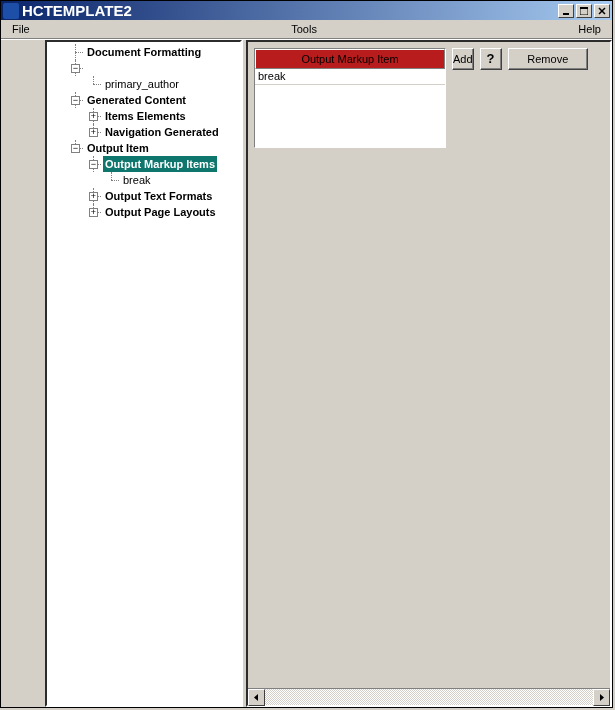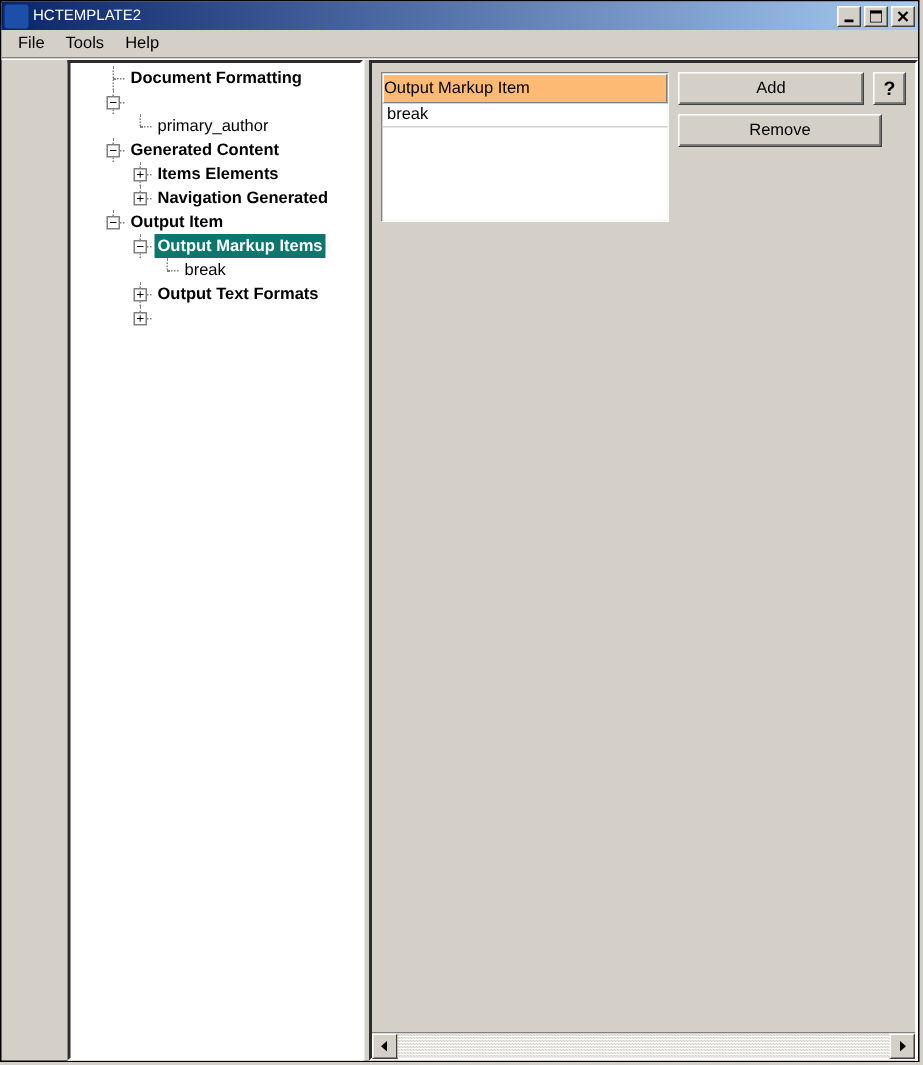--- a/index.html
+++ b/index.html
@@ -21,22 +21,22 @@
     flex-direction: column;
   }
   
   .titlebar {
     height: 19px;
     background: linear-gradient(to right, #0a246a, #a6caf0);
     color: #fff;
     display: flex;
     align-items: center;
     padding: 0 2px;
-    font-weight: normal;
-    font-size: 10px;
+    font-weight: bold;
+    font-size: 15px;
   }
   .titlebar .app-icon {
     width: 16px; height: 16px;
     margin-right: 3px;
     background: #1e4fa8;
     border-radius: 2px;
     display: inline-block;
   }
   .titlebar .title-text { flex: 1; }
   .titlebar .win-btns { display: flex; gap: 0; }
@@ -57,20 +57,21 @@
   }
   .win-btn svg { display:block; }
   
   .menubar {
     height: 19px;
     background: #d4d0c8;
     display: flex;
     align-items: center;
     padding: 0 4px;
     border-bottom: 1px solid #808080;
+    justify-content: space-between;
   }
   .menu-item {
     padding: 1px 7px;
     cursor: default;
   }
   
   .main {
     flex: 1;
     display: flex;
     border-top: 1px solid #fff;
@@ -158,38 +159,39 @@
   }
   
   .list-frame {
     width: 192px;
     border: 1px solid #808080;
     border-right-color:#fff; border-bottom-color:#fff;
     background:#d4d0c8;
   }
   .list-header {
     height: 20px;
-    background: #fdba74;
+    background: #b91c1c;
     border: 1px solid #fff;
     border-right-color:#808080; border-bottom-color:#808080;
+    text-align: center;
     line-height: 18px;
     font-size:11px;
   }
   .list-body {
     background: #fff;
     height: 78px;
   }
   .list-row {
     padding: 1px 3px;
     border-bottom:1px solid #d4d0c8;
     font-size:11px;
     height:16px;
   }
   
-  .btn-col { display:flex; flex-direction:column; gap:6px; flex:1; }
+  .btn-col { display:flex; flex-direction:row; gap:6px; flex:1; }
   .btn-row { display:flex; gap:6px; }
   .btn {
     height: 22px;
     background: #d4d0c8;
     border: 1px solid #fff;
     border-right-color:#404040; border-bottom-color:#404040;
     box-shadow: inset -1px -1px 0 #808080, inset 1px 1px 0 #d4d0c8;
     text-align: center;
     line-height: 20px;
     font-size:11px;
@@ -345,20 +347,21 @@
                   </span>
                   <span class="label bold">Output Text Formats</span>
                 </div>
               </li>
               <li>
                 <div class="row">
                   <span class="indent" style="width:18px"></span>
                   <span class="connector last">
                     <span class="exp-box">+</span>
                   </span>
+                  <span class="label bold">Output Page Layouts</span>
                 </div>
               </li>
             </ul>
           </li>
         </ul>
       </div>
     </div>
 
     <div class="splitter"></div>
 

